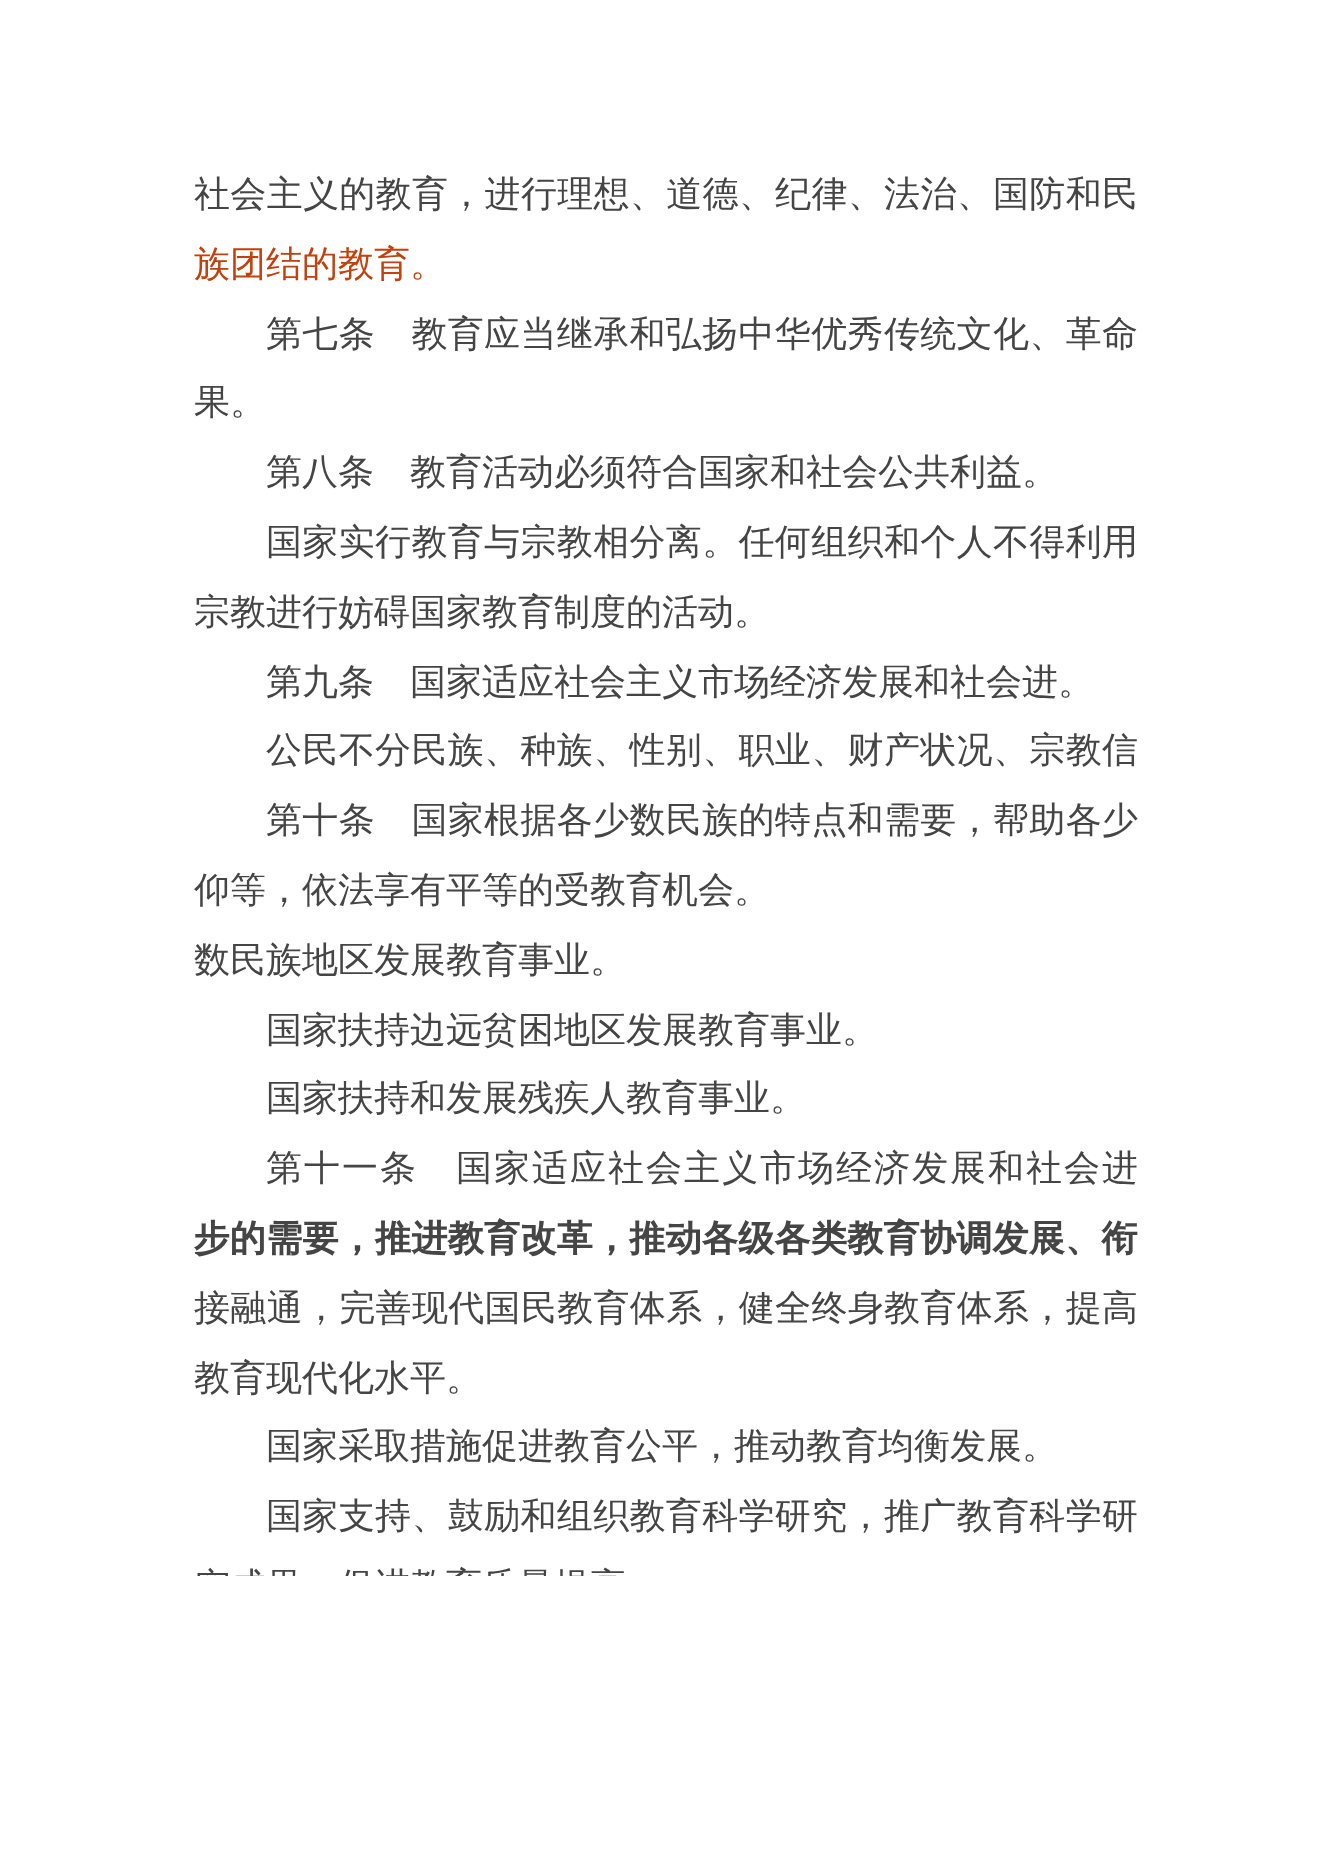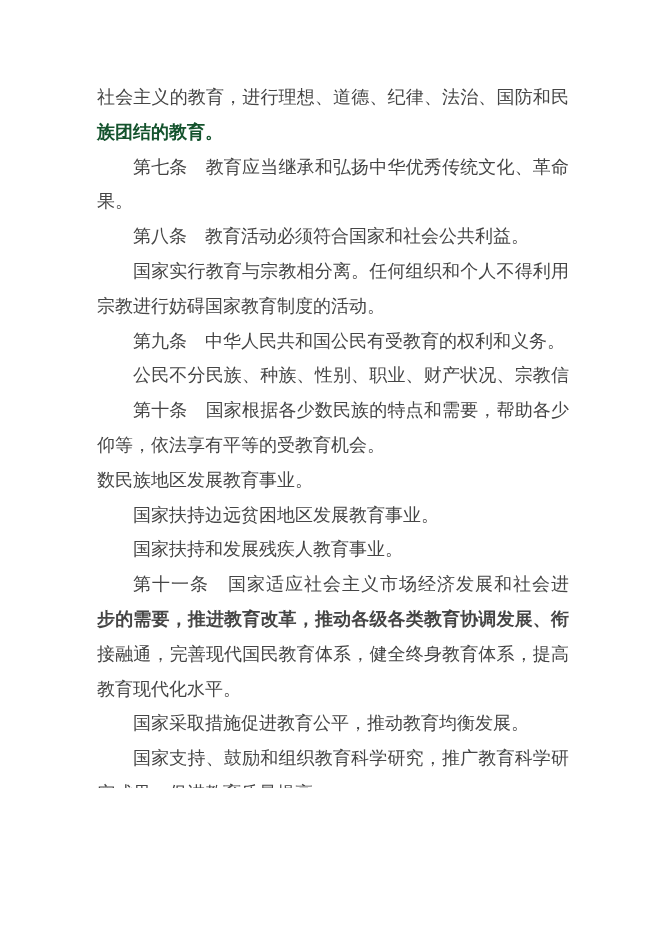--- a/index.html
+++ b/index.html
@@ -39,27 +39,27 @@
     text-align-last: justify;
     -moz-text-align-last: justify;
   }
 </style>
 </head>
 <body>
 
 <div id="page" style="background: rgb(255, 255, 255);">
   <div id="text-block">
     <div class="line fill" style="color: rgb(69, 69, 69);">社会主义的教育，进行理想、道德、纪律、法治、国防和民</div>
-    <div class="line" style="color: #14532d; font-weight: bold;">族团结的教育。</div>
+    <div class="line" style="color: #c2410c;">族团结的教育。</div>
     <div class="line indent fill" style="color: rgb(69, 69, 69);">第七条　教育应当继承和弘扬中华优秀传统文化、革命</div>
     <div class="line" style="color: rgb(69, 69, 69);">果。</div>
     <div class="line indent" style="color: rgb(69, 69, 69);">第八条　教育活动必须符合国家和社会公共利益。</div>
     <div class="line indent fill" style="color: rgb(69, 69, 69);">国家实行教育与宗教相分离。任何组织和个人不得利用</div>
     <div class="line" style="color: rgb(69, 69, 69);">宗教进行妨碍国家教育制度的活动。</div>
-    <div class="line indent" style="color: rgb(69, 69, 69);">第九条　中华人民共和国公民有受教育的权利和义务。</div>
+    <div class="line indent" style="color: rgb(69, 69, 69);">第九条　国家适应社会主义市场经济发展和社会进。</div>
     <div class="line indent fill" style="color: rgb(69, 69, 69);">公民不分民族、种族、性别、职业、财产状况、宗教信</div>
     <div class="line indent fill" style="color: rgb(69, 69, 69);">第十条　国家根据各少数民族的特点和需要，帮助各少</div>
     <div class="line" style="color: rgb(69, 69, 69);">仰等，依法享有平等的受教育机会。</div>
     <div class="line" style="color: rgb(69, 69, 69);">数民族地区发展教育事业。</div>
     <div class="line indent" style="color: rgb(69, 69, 69);">国家扶持边远贫困地区发展教育事业。</div>
     <div class="line indent" style="color: rgb(69, 69, 69);">国家扶持和发展残疾人教育事业。</div>
     <div class="line indent fill" style="color: rgb(69, 69, 69);">第十一条　国家适应社会主义市场经济发展和社会进</div>
     <div class="line fill" style="color: rgb(69, 69, 69); font-weight: bold;">步的需要，推进教育改革，推动各级各类教育协调发展、衔</div>
     <div class="line fill" style="color: rgb(69, 69, 69);">接融通，完善现代国民教育体系，健全终身教育体系，提高</div>
     <div class="line" style="color: rgb(69, 69, 69);">教育现代化水平。</div>

